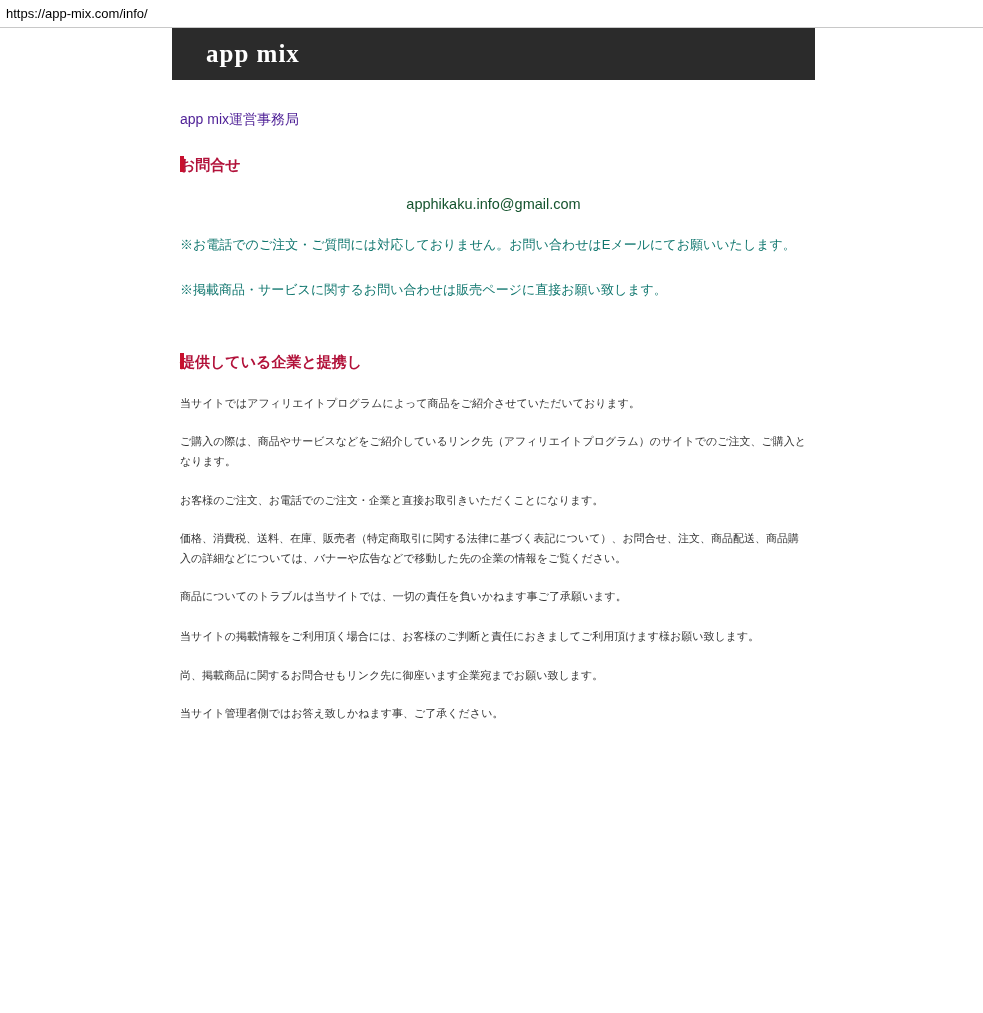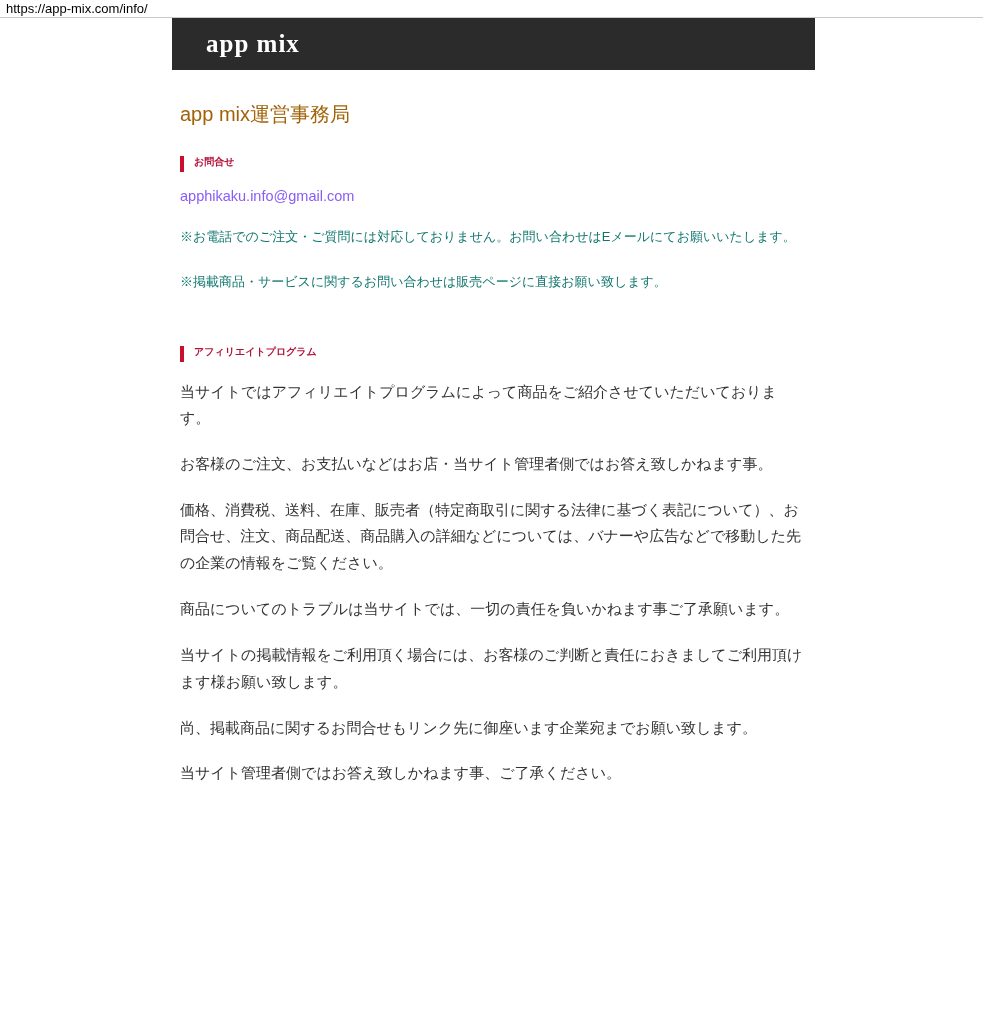--- a/index.html
+++ b/index.html
@@ -11,21 +11,21 @@
     width: 983px;
     height: 1013px;
     font-family: "Liberation Sans", sans-serif;
     color: #333333;
     position: relative;
     overflow: hidden;
   }
 
   
   .urlbar {
-    height: 18px;
+    height: 28px;
     border-bottom: 1px solid #c8c8c8;
     display: flex;
     align-items: center;
     padding: 0 0 0 6px;
     box-sizing: border-box;
     background: #ffffff;
   }
   .urlbar .url-text {
     font-family: "Liberation Sans", sans-serif;
     font-size: 13px;
@@ -64,67 +64,68 @@
     font-size: 25px;
     letter-spacing: 1px;
   }
 
   
   .content {
     padding: 0 8px 0 8px;
     box-sizing: border-box;
   }
   .lead {
-    font-size: 20px;
-    color: #a16207;
+    font-size: 14px;
+    color: #4c1d95;
     margin: 28px 0 0 0;
     line-height: 1.6;
   }
 
   h2.section-title {
-    font-size: 10px;
+    font-size: 15px;
     font-weight: bold;
     color: #b2123a;
     margin: 24px 0 0 0;
-    padding-left: 14px;
+    padding-left: 0;
     position: relative;
     line-height: 1.5;
   }
   h2.section-title::before {
     content: "";
     position: absolute;
     left: 0;
     top: 2px;
     width: 4px;
     height: 16px;
     background: #c8102e;
   }
   h2.section-title.spaced {
     margin-top: 50px;
   }
 
   p.body-text {
-    font-size: 15px;
+    font-size: 11px;
     line-height: 1.78;
     color: #333333;
     margin: 19px 0 0 0;
   }
   p.body-text.first {
     margin-top: 20px;
   }
   p.note {
     font-size: 13px;
     line-height: 1.75;
     color: #0f766e;
     margin: 22px 0 0 0;
   }
   p.email {
     font-size: 14.5px;
-    color: #8b5cf6;
+    color: #14532d;
     margin: 19px 0 0 0;
+    text-align: center;
   }
 </style>
 </head>
 <body>
 
 <div class="urlbar">
   <span class="url-text">https://app-mix.com/info/</span>
 </div>
 
 <div class="page">
@@ -136,23 +137,24 @@
 
     <div class="content">
 
       <p class="lead">app mix運営事務局</p>
 
       <h2 class="section-title">お問合せ</h2>
       <p class="email">apphikaku.info@gmail.com</p>
       <p class="note">※お電話でのご注文・ご質問には対応しておりません。お問い合わせはEメールにてお願いいたします。</p>
       <p class="note">※掲載商品・サービスに関するお問い合わせは販売ページに直接お願い致します。</p>
 
-      <h2 class="section-title spaced">アフィリエイトプログラム</h2>
+      <h2 class="section-title spaced">提供している企業と提携し</h2>
       <p class="body-text first">当サイトではアフィリエイトプログラムによって商品をご紹介させていただいております。</p>
-      <p class="body-text">お客様のご注文、お支払いなどはお店・当サイト管理者側ではお答え致しかねます事。</p>
+      <p class="body-text">ご購入の際は、商品やサービスなどをご紹介しているリンク先（アフィリエイトプログラム）のサイトでのご注文、ご購入となります。</p>
+      <p class="body-text">お客様のご注文、お電話でのご注文・企業と直接お取引きいただくことになります。</p>
       <p class="body-text">価格、消費税、送料、在庫、販売者（特定商取引に関する法律に基づく表記について）、お問合せ、注文、商品配送、商品購入の詳細などについては、バナーや広告などで移動した先の企業の情報をご覧ください。</p>
 
       <p class="body-text">商品についてのトラブルは当サイトでは、一切の責任を負いかねます事ご了承願います。</p>
       <p class="body-text first">当サイトの掲載情報をご利用頂く場合には、お客様のご判断と責任におきましてご利用頂けます様お願い致します。</p>
       <p class="body-text">尚、掲載商品に関するお問合せもリンク先に御座います企業宛までお願い致します。</p>
       <p class="body-text">当サイト管理者側ではお答え致しかねます事、ご了承ください。</p>
 
     </div>
 
   </div>

